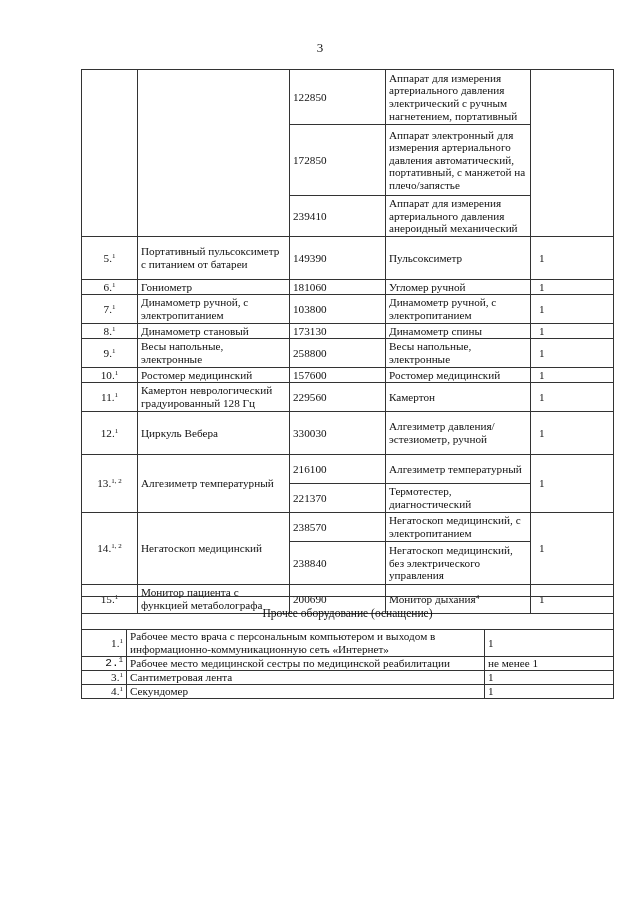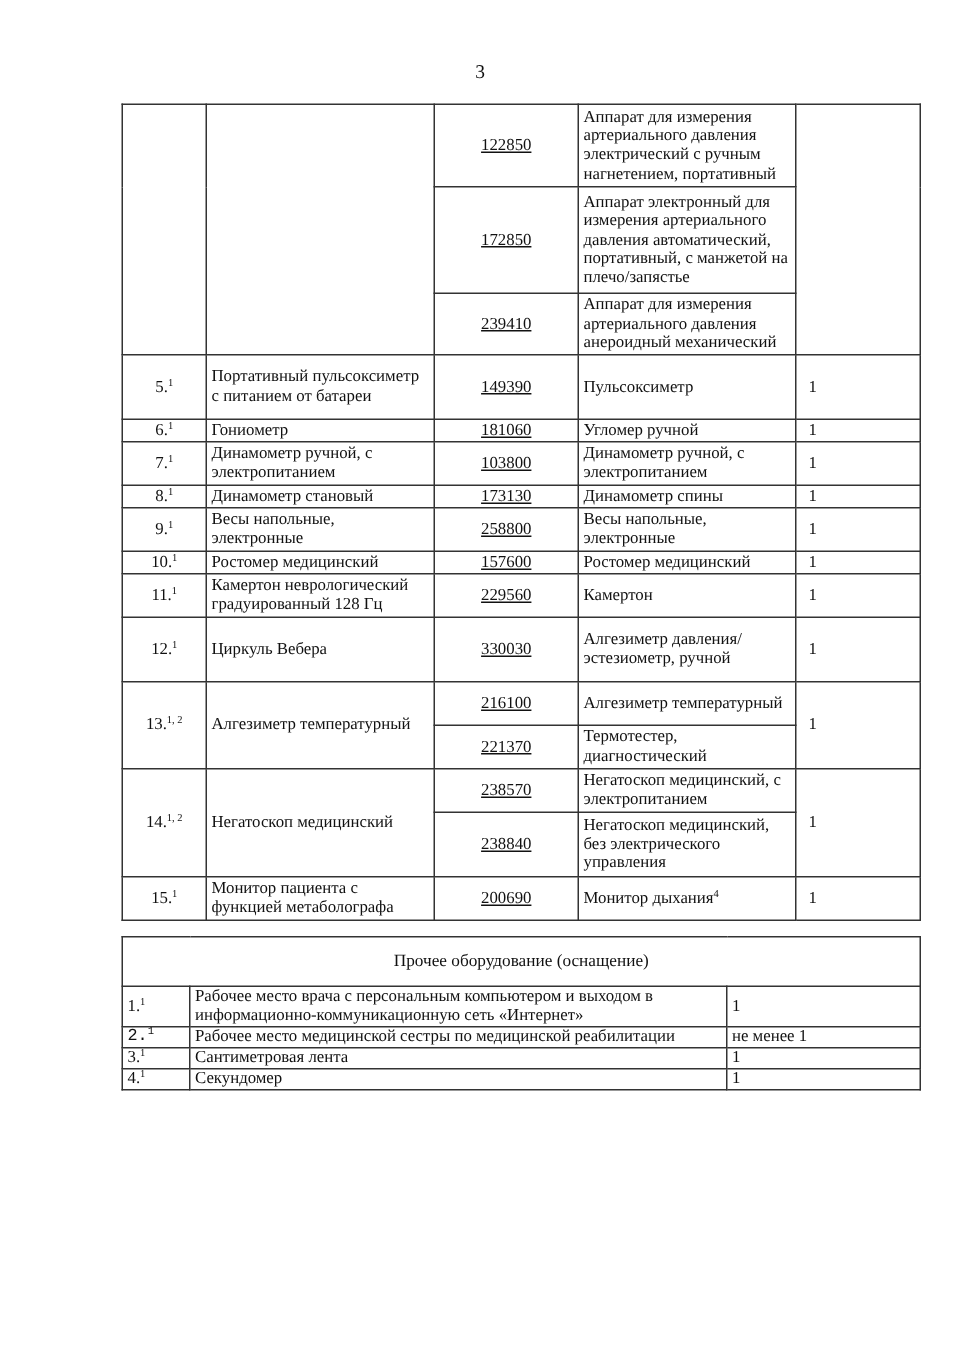--- a/index.html
+++ b/index.html
@@ -6,26 +6,26 @@
   body {
     width: 640px; height: 905px; background: #ffffff; position: relative;
     font-family: "Liberation Serif", "DejaVu Serif", serif; color: #111;
     overflow: hidden;
   }
   .page-num { position: absolute; top: 40px; left: 0; width: 640px; text-align: center; font-size: 13px; }
   table { border-collapse: collapse; position: absolute; font-size: 11.2px; line-height: 12.6px; }
   td { border: 1px solid #333; padding: 0 3px; vertical-align: middle; }
   #t1 { left: 81px; top: 69px; width: 532px; table-layout: fixed; }
   #t1 td.num { text-align: center; }
-  #t1 td.code { text-align: center; text-decoration: underline; }
+  #t1 td.code { text-align: left; }
   #t1 td.qty { padding-left: 8px; }
   sup { font-size: 7px; vertical-align: 4px; line-height: 0; }
-  #t2 { left: 81px; top: 624px; width: 532px; table-layout: fixed; border-radius: 13px; }
+  #t2 { left: 81px; top: 596px; width: 532px; table-layout: fixed; border-radius: 13px; }
   #t2 td.hdr { text-align: center; height: 32px; font-size: 11.5px; }
-  #t2 td.num { text-align: left; }
+  #t2 td.num { text-align: right; }
 </style>
 </head>
 <body>
 
 <div class="page-num">3</div>
 
 <table id="t1">
   <colgroup>
     <col style="width:56px">
       <col style="width:152px">

